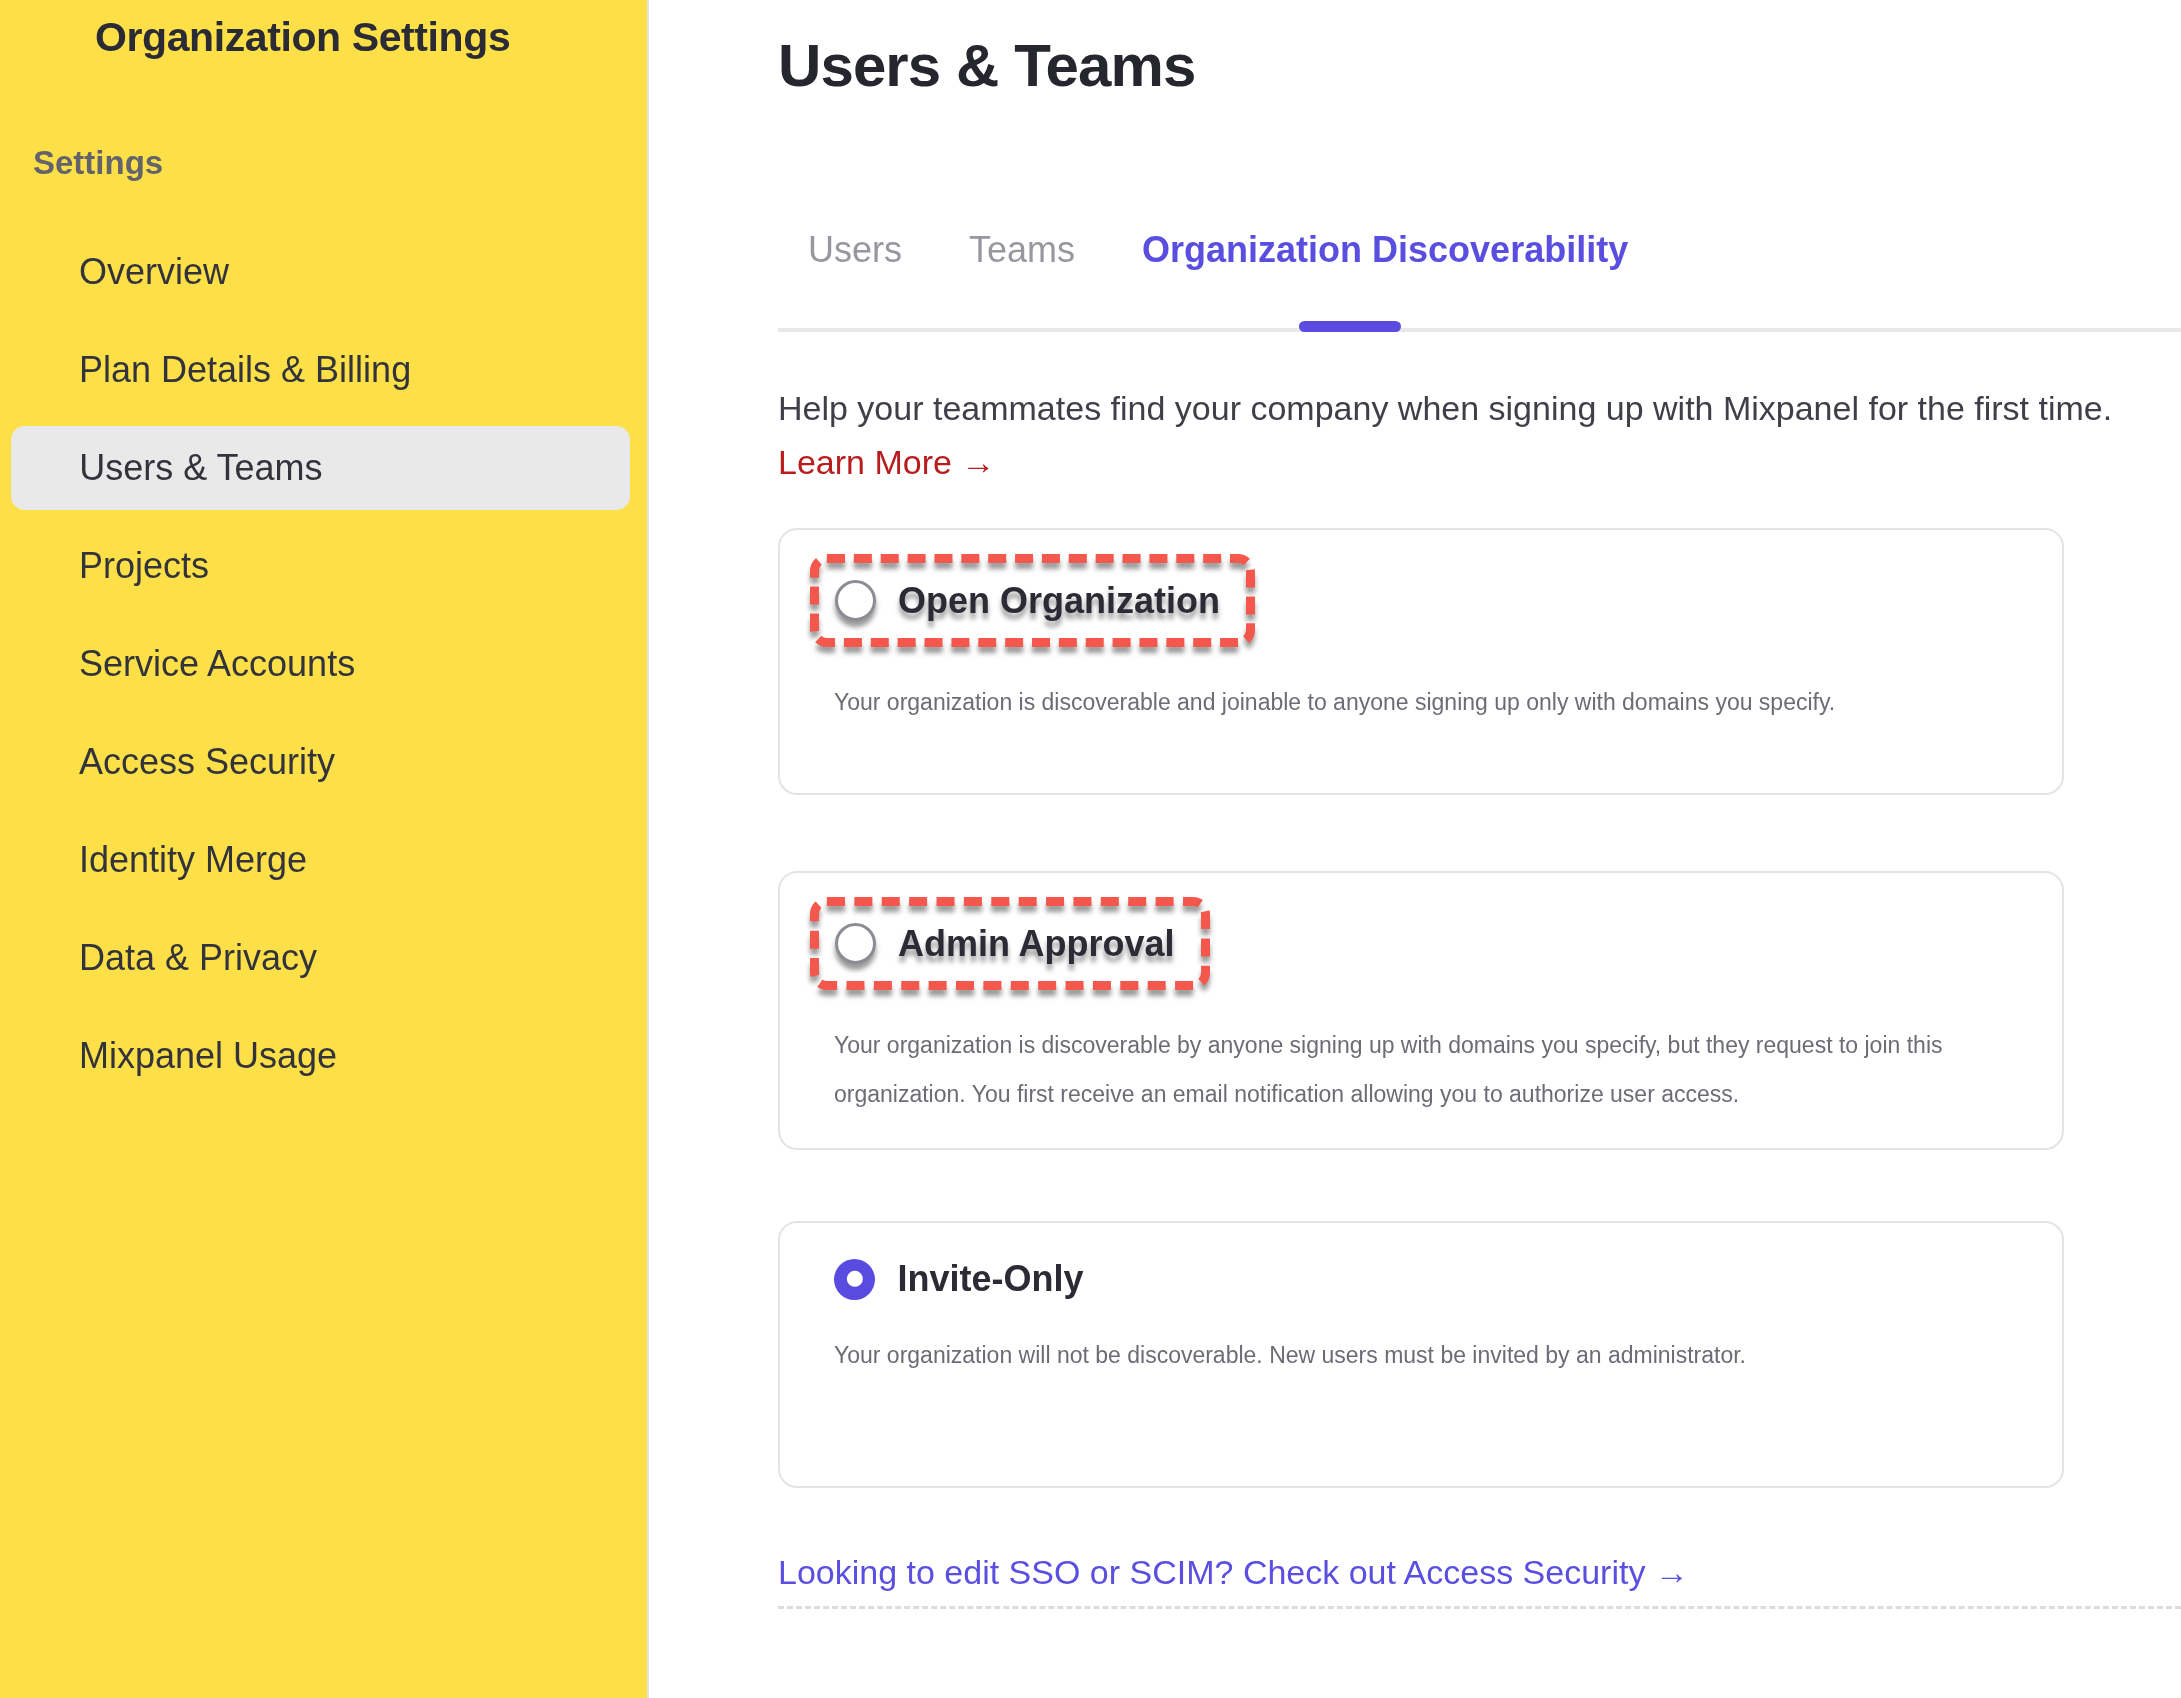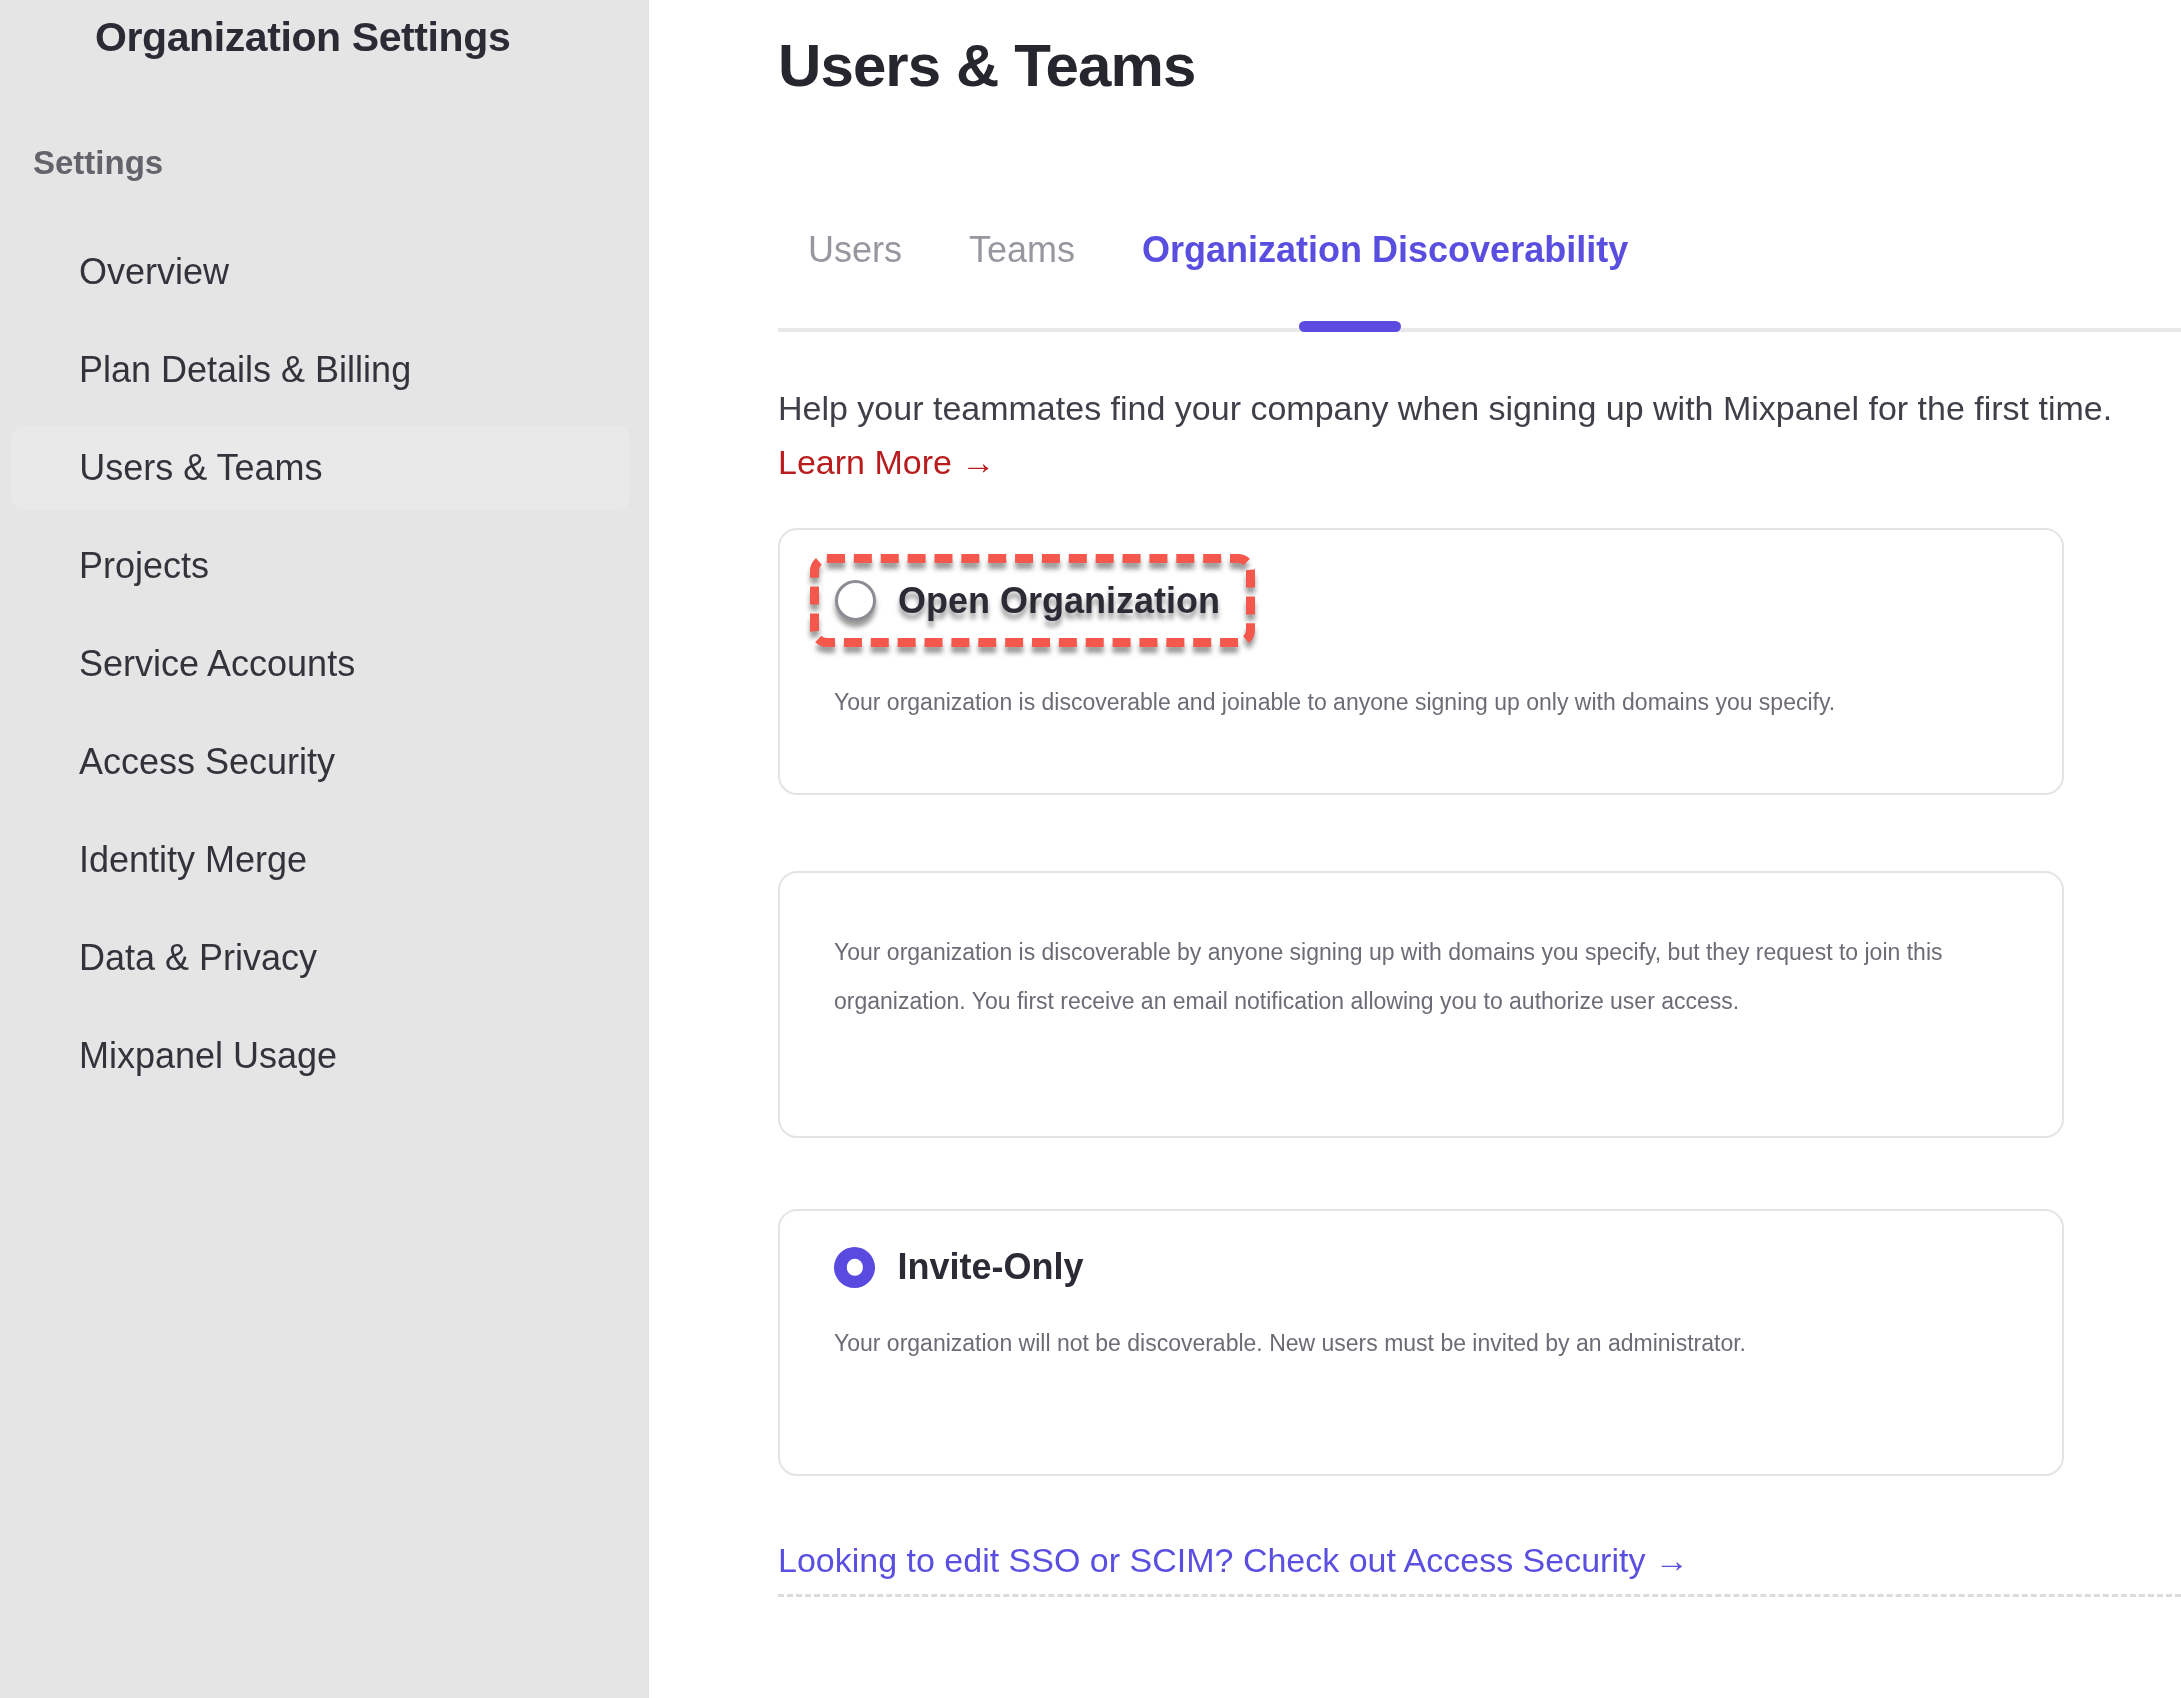--- a/index.html
+++ b/index.html
@@ -1,21 +1,21 @@
 <!DOCTYPE html>
 <html style="font-size:13.8px"><head>
 <meta charset="utf-8">
 <style>
   * { margin:0; padding:0; box-sizing:border-box; }
   html,body { width:2182px; height:1698px; background:#ffffff;
     font-family:"Liberation Sans", sans-serif; overflow:hidden; }
 
   
   .sidebar { position:absolute; left:0; top:0; width:649px; height:1698px;
-    background:#e5e5e5; border-right:2.6px solid #e4e4e6; }
+    background:#fde047; border-right:2.6px solid #e4e4e6; }
   .sidebar-title { margin:13.8px 0 0 95px; font-size:41px; font-weight:bold;
     color:#2b2b35; letter-spacing:-0.4px; }
   .nav-section-label { margin:83px 0 0 33px; font-size:33px; font-weight:bold;
     color:#63636b; }
   .nav-items { margin-top:41px; list-style:none; }
   .nav-row { height:98px; display:flex; align-items:center; padding-left:79px;
     font-size:36px; color:#33333c; cursor:pointer;text-align:center; }
   .nav-row.selected { height:84px; margin:6.9px 17px 6.9px 11.2px; padding-left:68px;
     background:#e9e9ea; border-radius:13.8px; }
 
@@ -107,20 +107,24 @@
     <div class="card c1">
       <div class="annotation-box">
         <span class="radio"></span>
         <span class="option-label">Open Organization</span>
       </div>
       <div class="card-desc">Your organization is discoverable and joinable to anyone signing up only with domains you specify.</div>
     </div>
 
     
     <div class="card c2">
+      <div class="annotation-box">
+        <span class="radio"></span>
+        <span class="option-label">Admin Approval</span>
+      </div>
       <div class="card-desc">Your organization is discoverable by anyone signing up with domains you specify, but they request to join this organization. You first receive an email notification allowing you to authorize user access.</div>
     </div>
 
     
     <div class="card c3">
       <div class="option-row">
         <span class="radio checked"></span>
         <span class="option-label">Invite-Only</span>
       </div>
       <div class="card-desc">Your organization will not be discoverable. New users must be invited by an administrator.</div>

